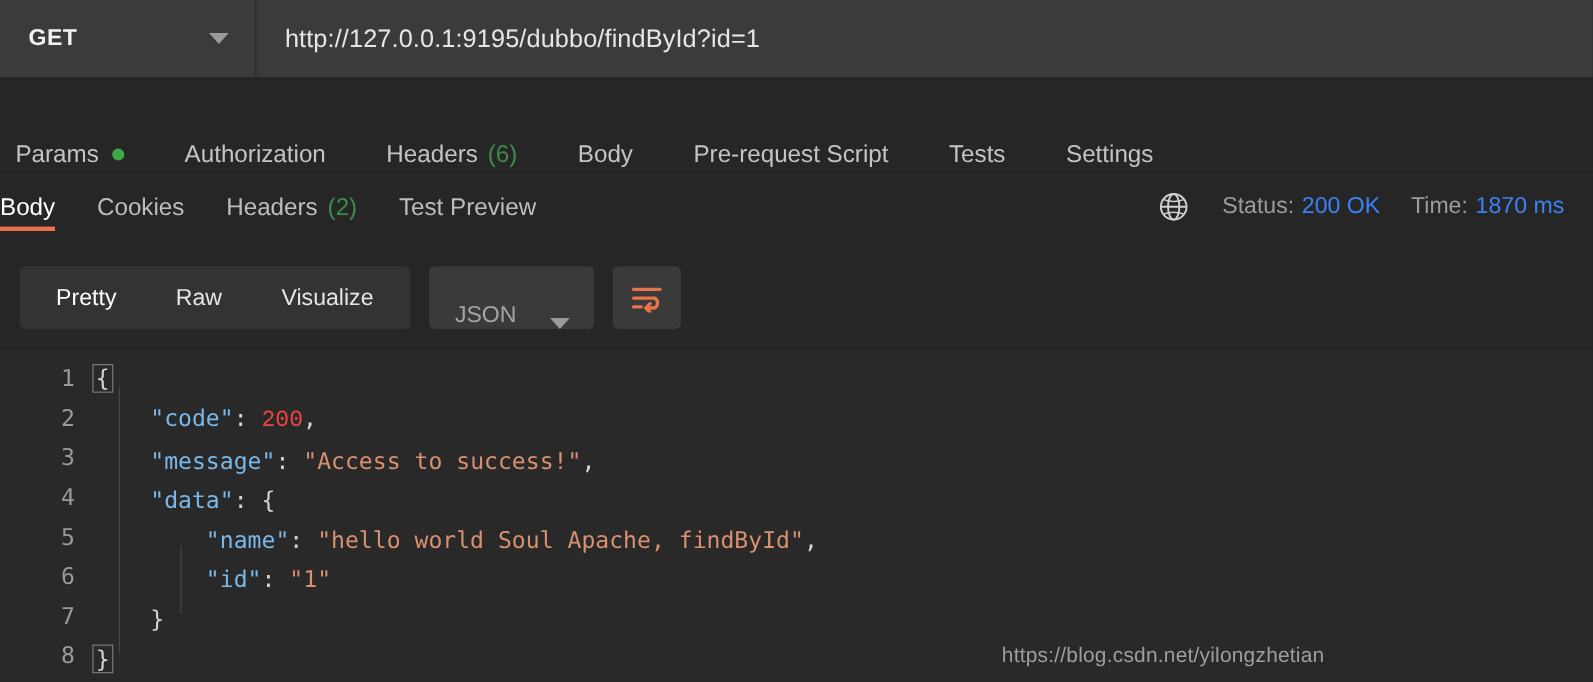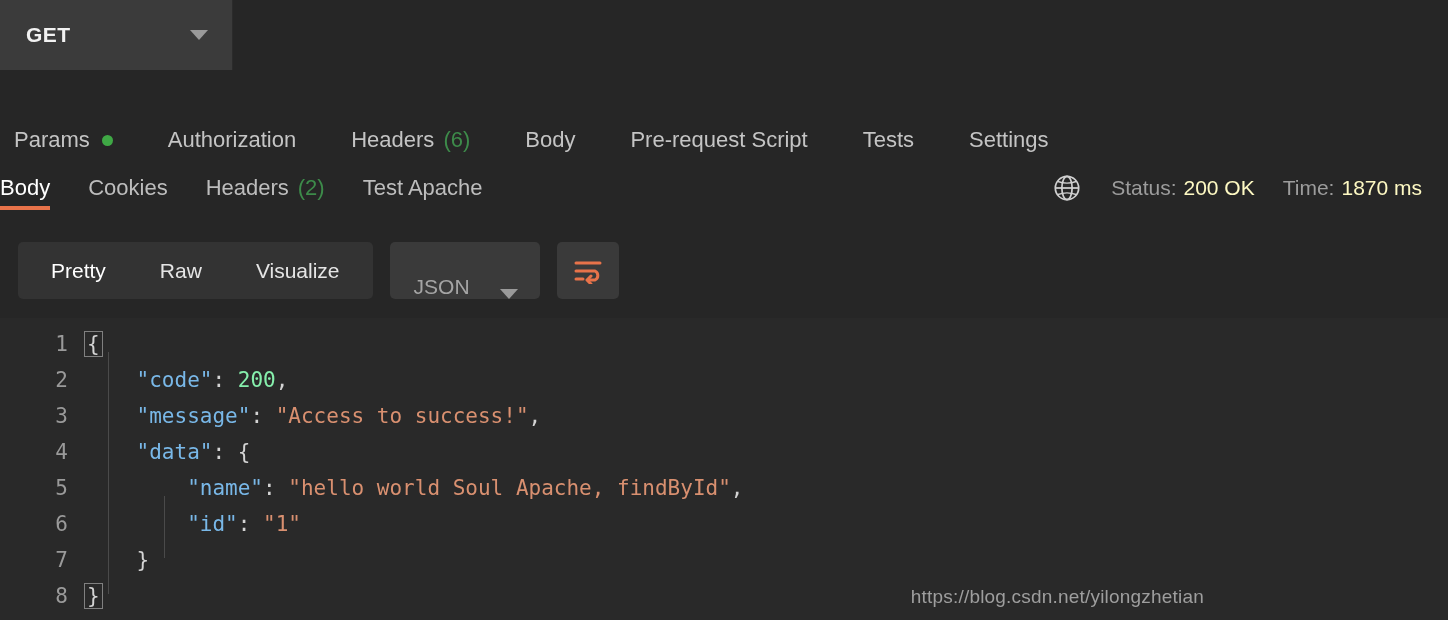--- a/index.html
+++ b/index.html
@@ -157,21 +157,21 @@
     display: block;
   }
   .meta-item {
     font-size: 21px;
     color: #9c9c9c;
     margin-right: 28px;
     white-space: nowrap;
   }
   .meta-item:last-child { margin-right: 0; }
   .meta-val {
-    color: #fef9c3;
+    color: #3b82f6;
     margin-left: 7px;
   }
 
   
   .fmt-row {
     position: absolute;
     left: 0; top: 223px;
     width: 1448px;
     height: 95px;
     display: flex;
@@ -264,21 +264,21 @@
   .code-lines pre {
     margin: 0;
     font-family: "DejaVu Sans Mono", monospace;
     font-size: 21px;
     line-height: 36px;
     color: #d4d4d4;
     white-space: pre;
   }
   .tok-key   { color: #79b8e8; }
   .tok-str   { color: #d99070; }
-  .tok-num   { color: #86efac; }
+  .tok-num   { color: #ef4444; font-family: Liberation Mono, monospace; }
   .tok-punc  { color: #d4d4d4; }
   .brace-box {
     border: 1px solid #808080;
     padding: 0px 2px;
     margin: 0 -2px;
   }
   .fold-line {
     position: absolute;
     left: 22px;
     top: 26px;
@@ -309,20 +309,23 @@
 </head>
 <body>
 
 <div id="app">
 
   <div class="url-row">
     <div class="method-box">
       <span class="method-label">GET</span>
       <span class="method-caret"></span>
     </div>
+    <div class="url-box">
+      <span class="url-text">http://127.0.0.1:9195/dubbo/findById?id=1</span>
+    </div>
   </div>
 
   <div class="req-tabs">
     <div class="req-tab">
       <span>Params</span>
       <span class="dot-green"></span>
     </div>
     <div class="req-tab">
       <span>Authorization</span>
     </div>
@@ -350,21 +353,21 @@
         <span>Body</span>
       </div>
       <div class="resp-tab">
         <span>Cookies</span>
       </div>
       <div class="resp-tab">
         <span>Headers</span>
         <span class="count-green">(2)</span>
       </div>
       <div class="resp-tab">
-        <span>Test Apache</span>
+        <span>Test Preview</span>
       </div>
     </div>
 
     <div class="resp-meta">
       <svg class="globe-icon" viewBox="0 0 24 24">
         <circle cx="12" cy="12" r="10" fill="none" stroke="#d0d0d0" stroke-width="1.5"></circle>
         <ellipse cx="12" cy="12" rx="4.4" ry="10" fill="none" stroke="#d0d0d0" stroke-width="1.5"></ellipse>
         <line x1="2" y1="12" x2="22" y2="12" stroke="#d0d0d0" stroke-width="1.5"></line>
         <path d="M4.2 6.4 Q12 9.2 19.8 6.4" fill="none" stroke="#d0d0d0" stroke-width="1.2"></path>
         <path d="M4.2 17.6 Q12 14.8 19.8 17.6" fill="none" stroke="#d0d0d0" stroke-width="1.2"></path>

